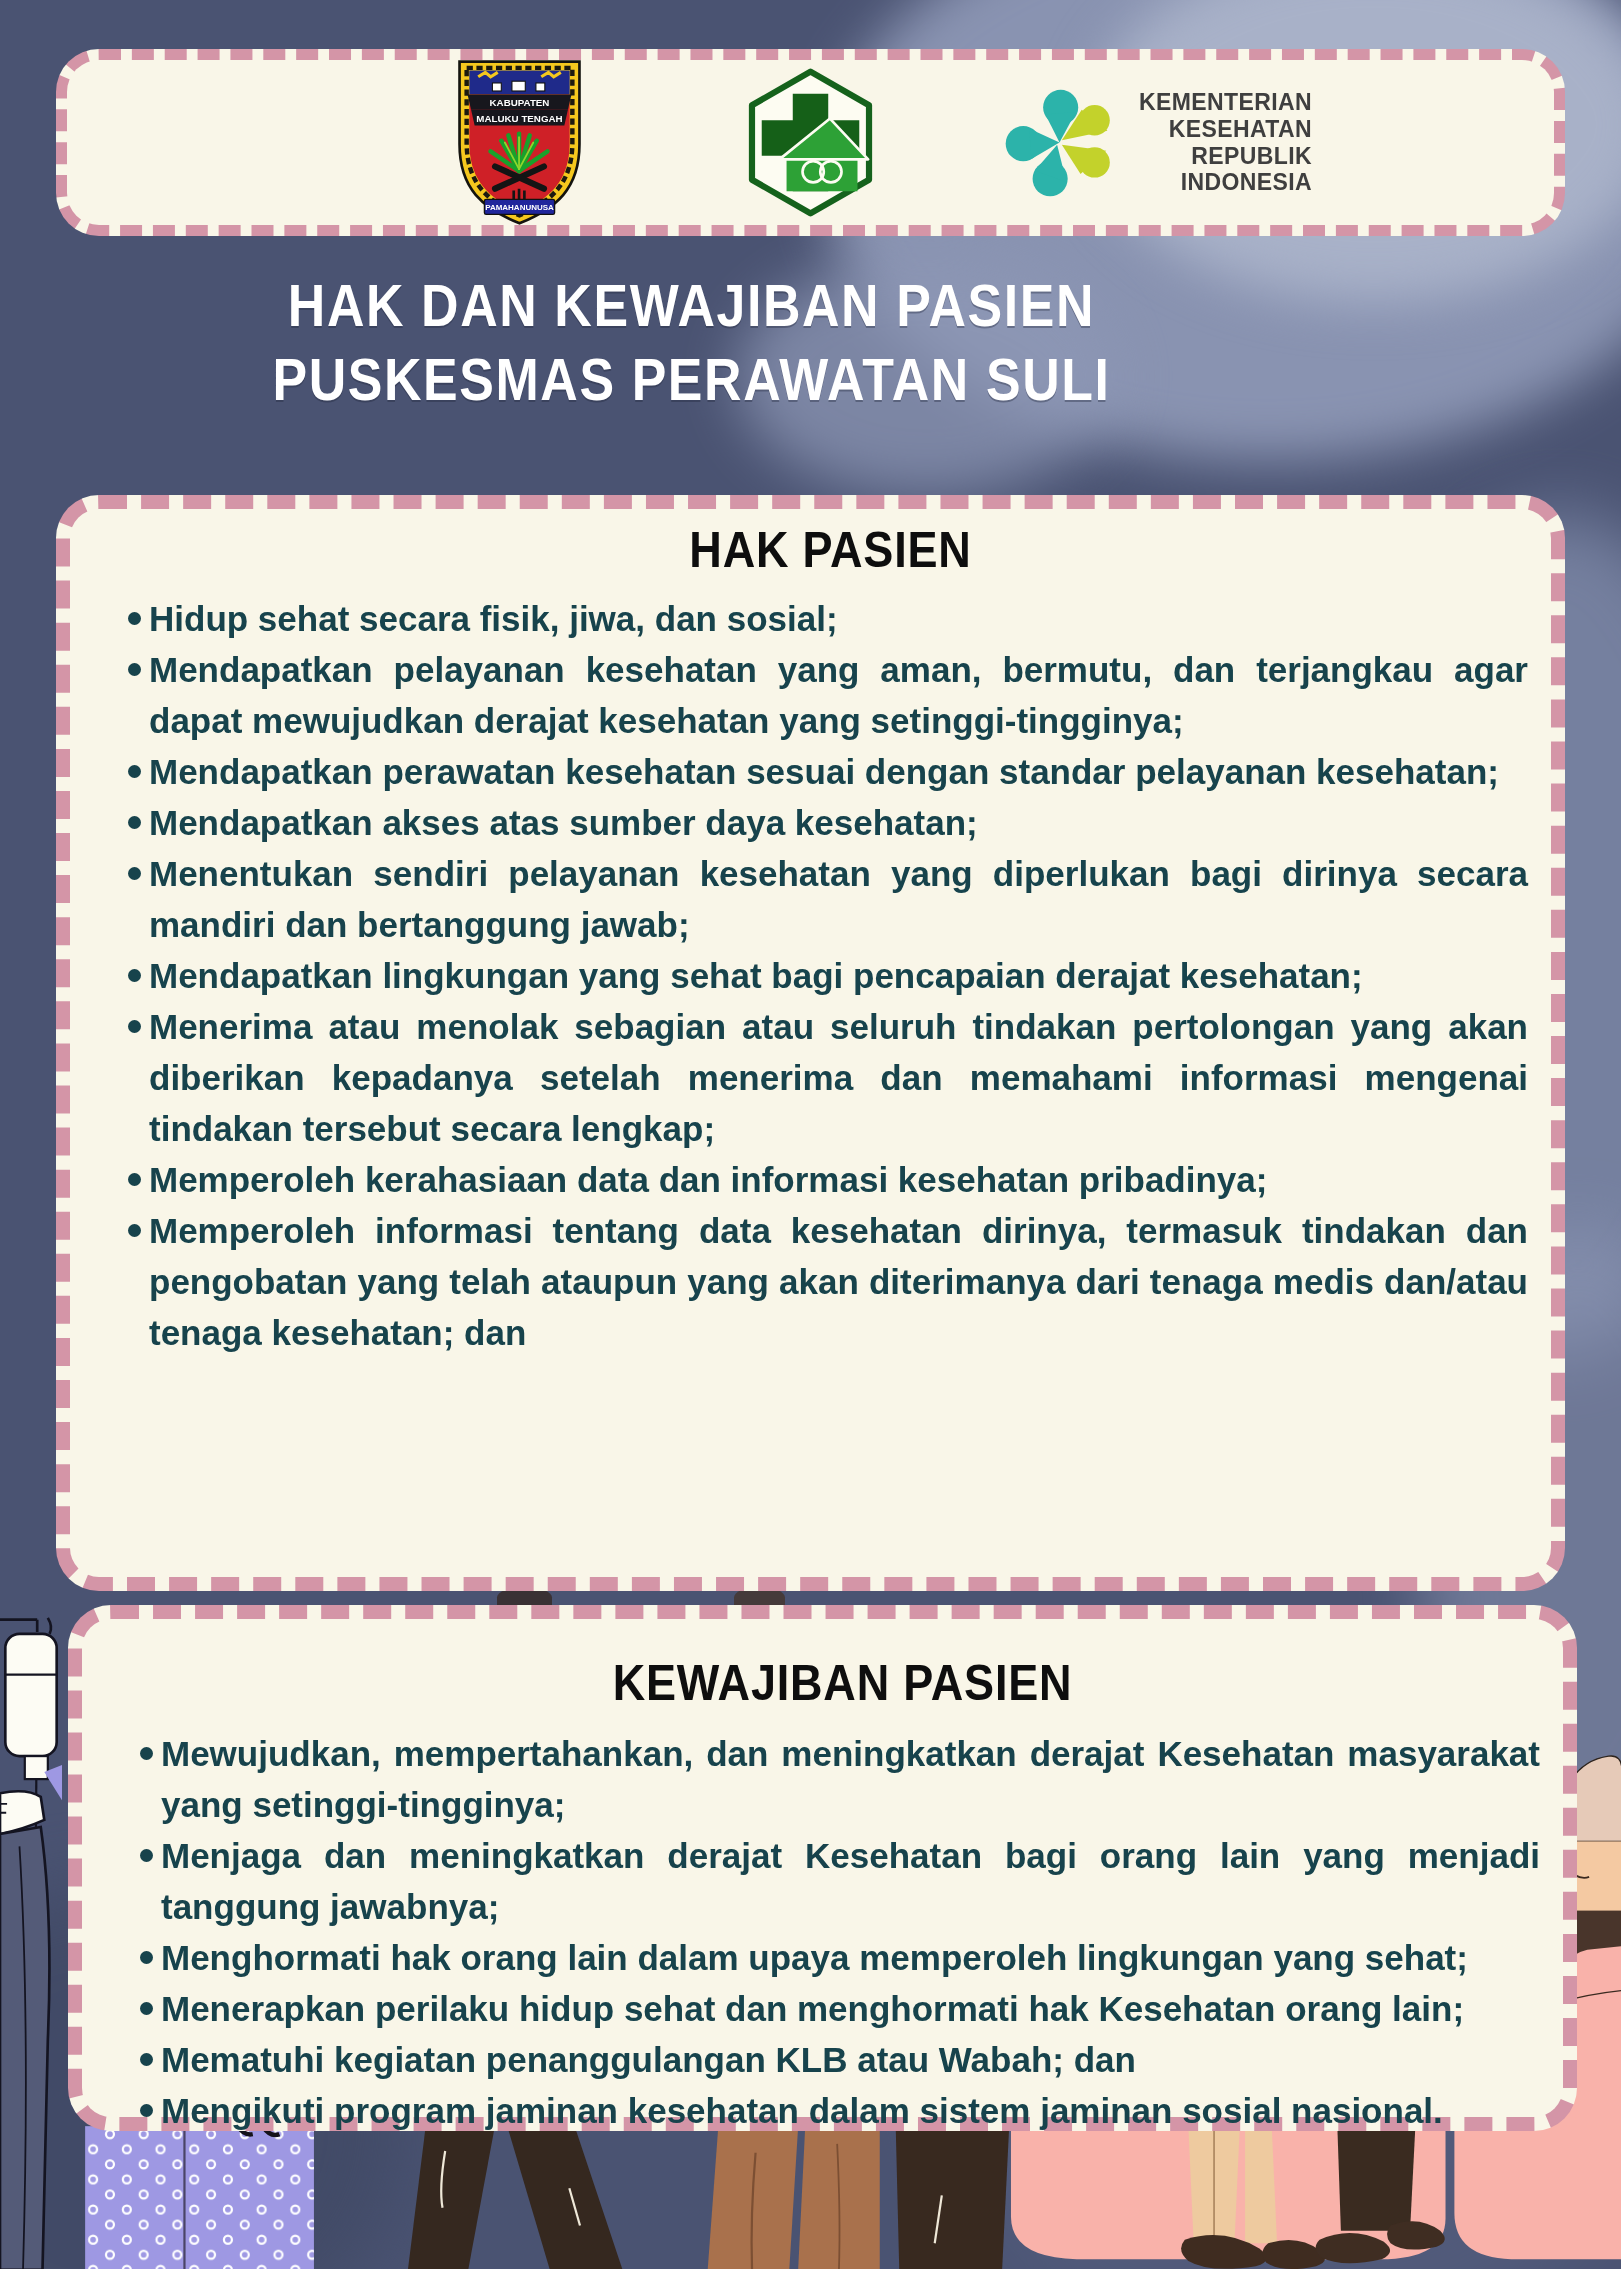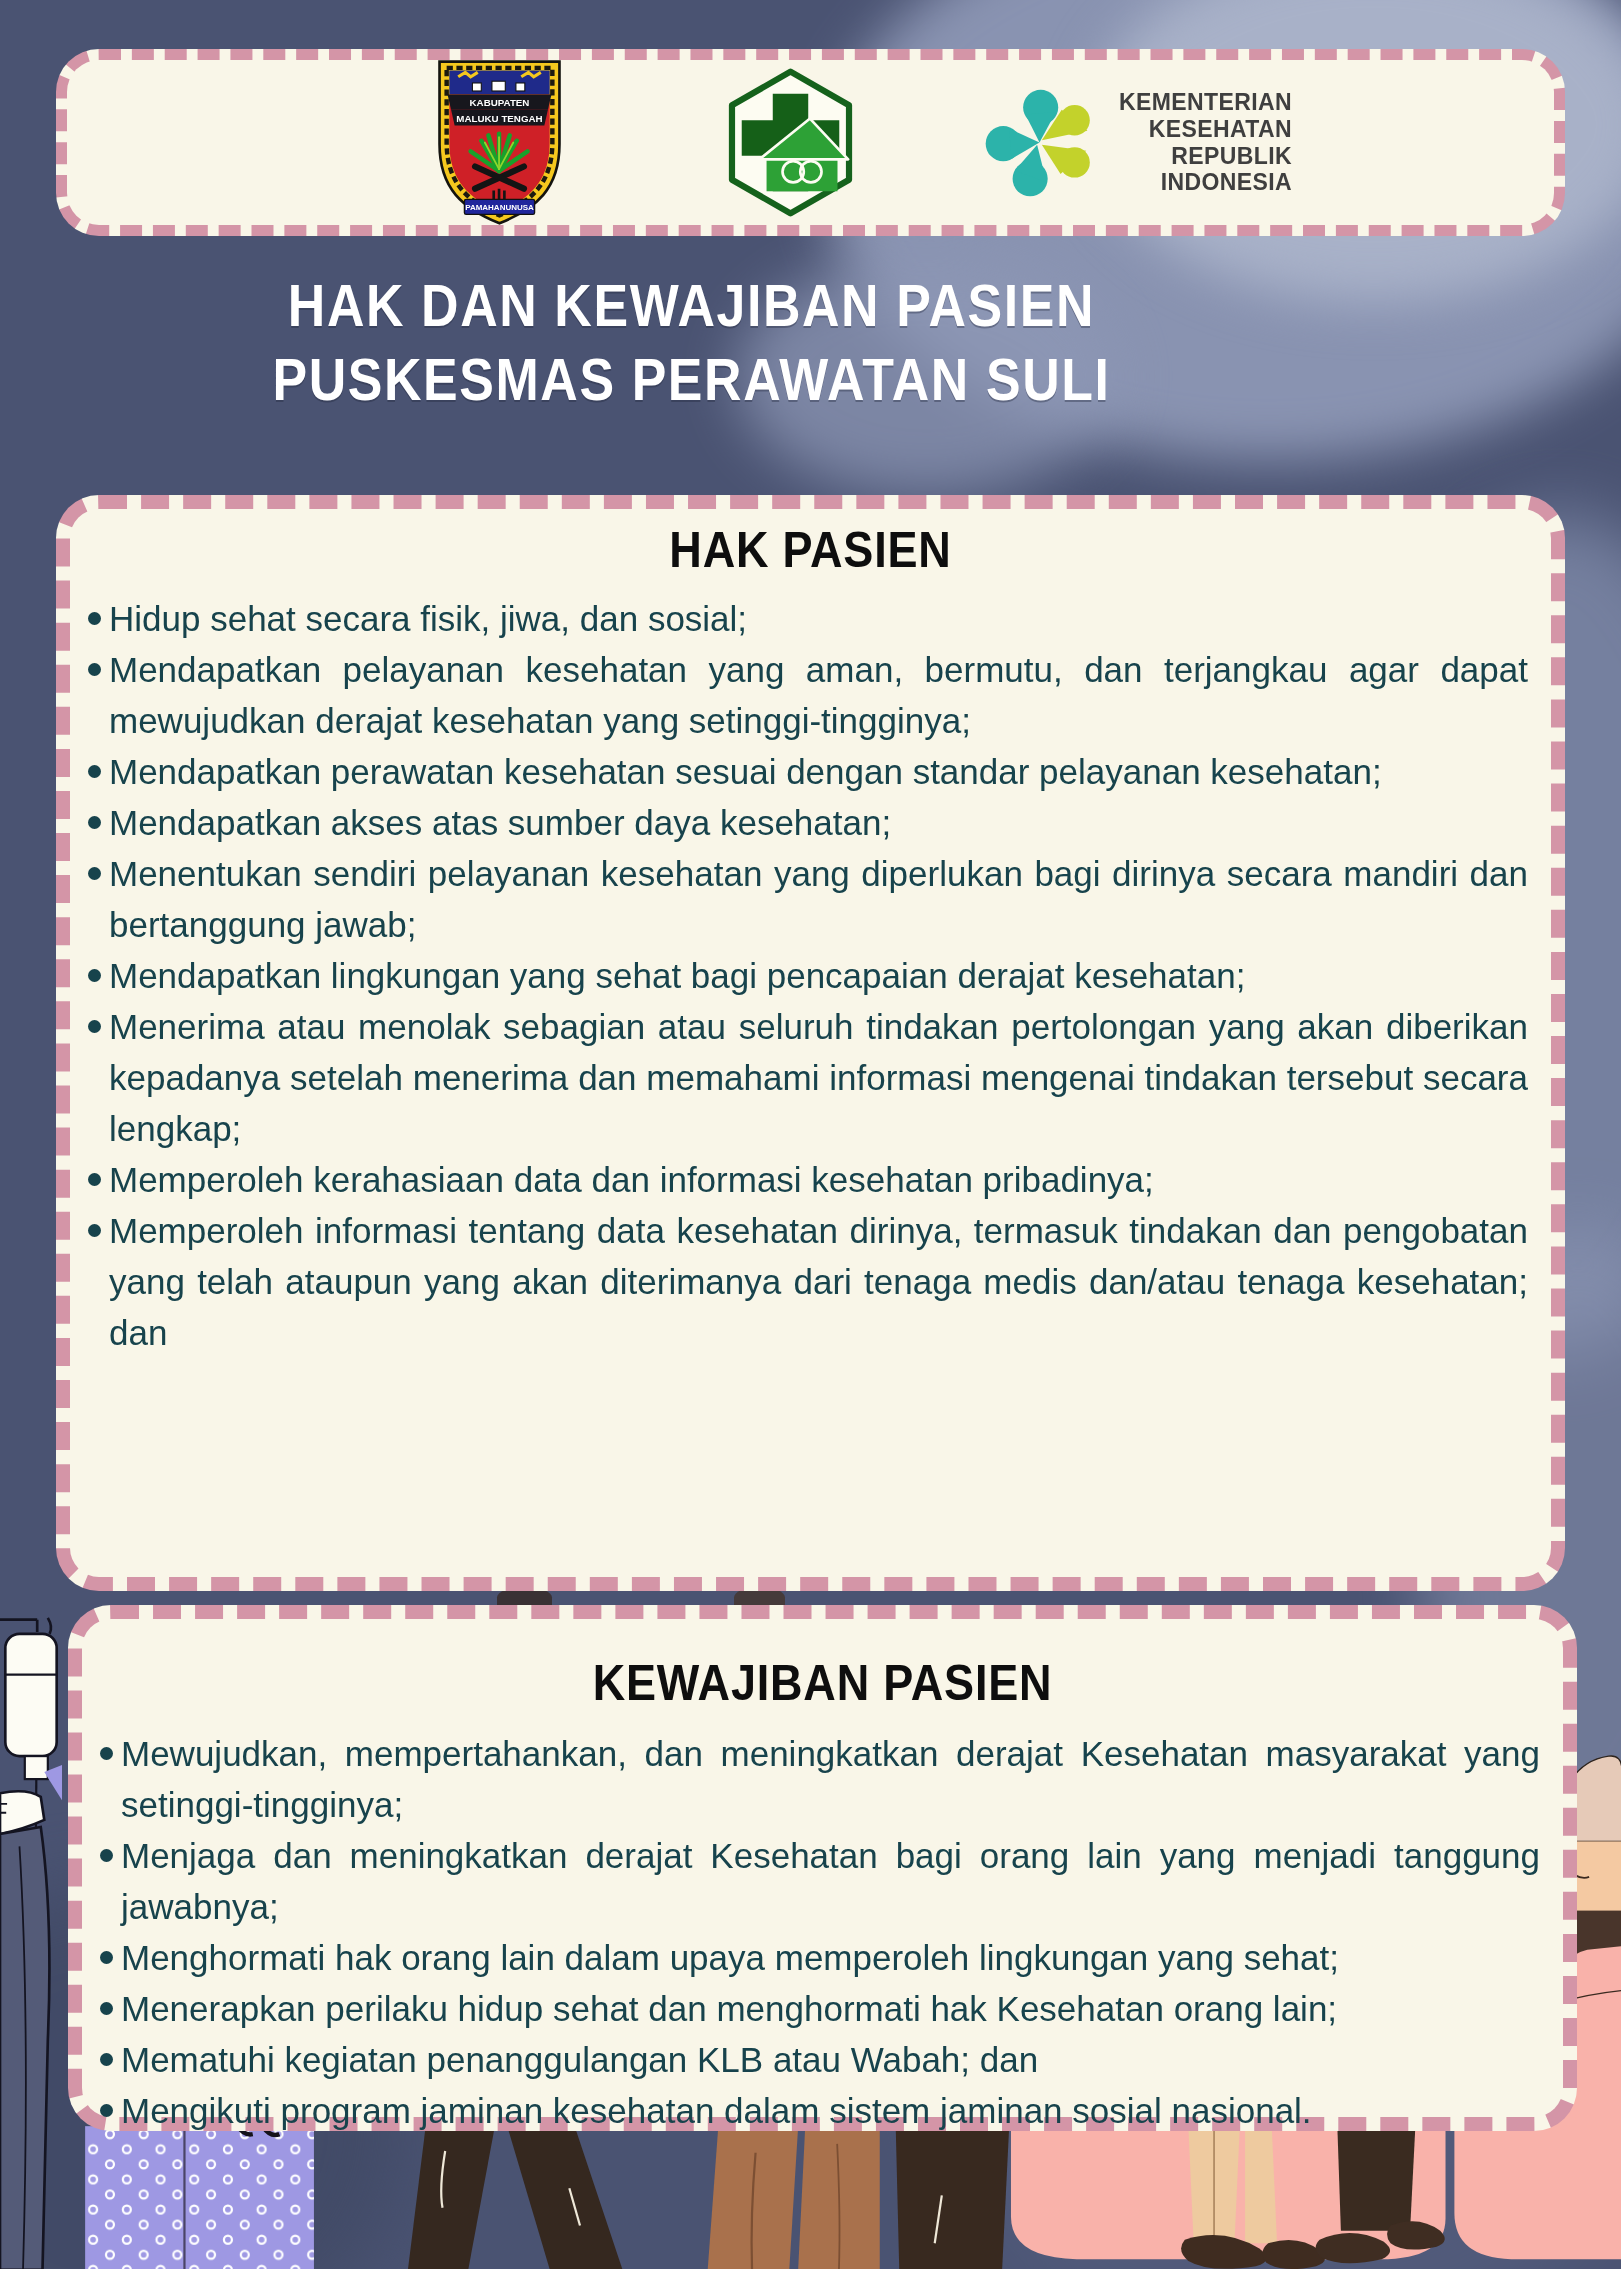--- a/index.html
+++ b/index.html
@@ -17,20 +17,21 @@
   .c5{left:1419px; top:1224px; width:319px; height:638px; background:#8d97b5; filter:blur(32px); opacity:.55;}
   .c6{left:-160px; top:1889px; width:567px; height:479px; background:#414a66; filter:blur(37px); opacity:.9;}
   .c7{left:931px; top:1809px; width:727px; height:550px; background:#5a6485; filter:blur(41px); opacity:.45;}
 
   
   .card{
     position:absolute; box-sizing:border-box; z-index:2;
     background:#f9f6e8;
     border:14px dashed #d495a7;
     border-radius:43px;
+    padding-left:40px;
   }
   .header-card{left:56px; top:49px; width:1509px; height:187px; border-width:11.5px;}
   .hak-card{left:56px; top:495px; width:1509px; height:1096px;}
   .kewajiban-card{left:68px; top:1605px; width:1509px; height:526px;}
 
   .logo-row{height:100%; display:flex; align-items:center; justify-content:center; padding-left:106px; box-sizing:border-box;}
   .logo-gap-a{width:160px;} .logo-gap-b{width:124px;}
   .kemenkes-group{display:flex; align-items:center;}
   .kemenkes-text{margin-left:21px; font-weight:700; color:#3f3f3f; font-size:23px; line-height:26.6px; letter-spacing:0.4px;text-align:right;}
 
@@ -43,21 +44,21 @@
     text-shadow:0 1.8px 0 rgba(30,35,55,.35);
   }
 
   
   .card-heading{
     text-align:center; color:#0e0e0e; font-weight:700; font-size:50px;
     letter-spacing:0.9px; transform:scaleX(.9); transform-origin:50% 50%;
   }
   .hak-card .card-heading{margin:12.4px 0 14px 0;}
   .kewajiban-card .card-heading{margin:35px 0 16px 0;}
-  .card-body{padding:0 23px 0 14px;}
+  .card-body{padding:0 23px 0 14px;font-weight:bold;}
   ul.rights{list-style:none; margin:0; padding:0 0 0 25px;}
   ul.rights li{
     position:relative; color:#17434c; font-size:35px; line-height:51px;
     text-align:justify; text-justify:inter-word;
   }
   ul.rights li::before{
     content:""; position:absolute; left:-21px; top:18.6px;
     width:13.3px; height:13.3px; border-radius:50%; background:#17434c;
   }
 

